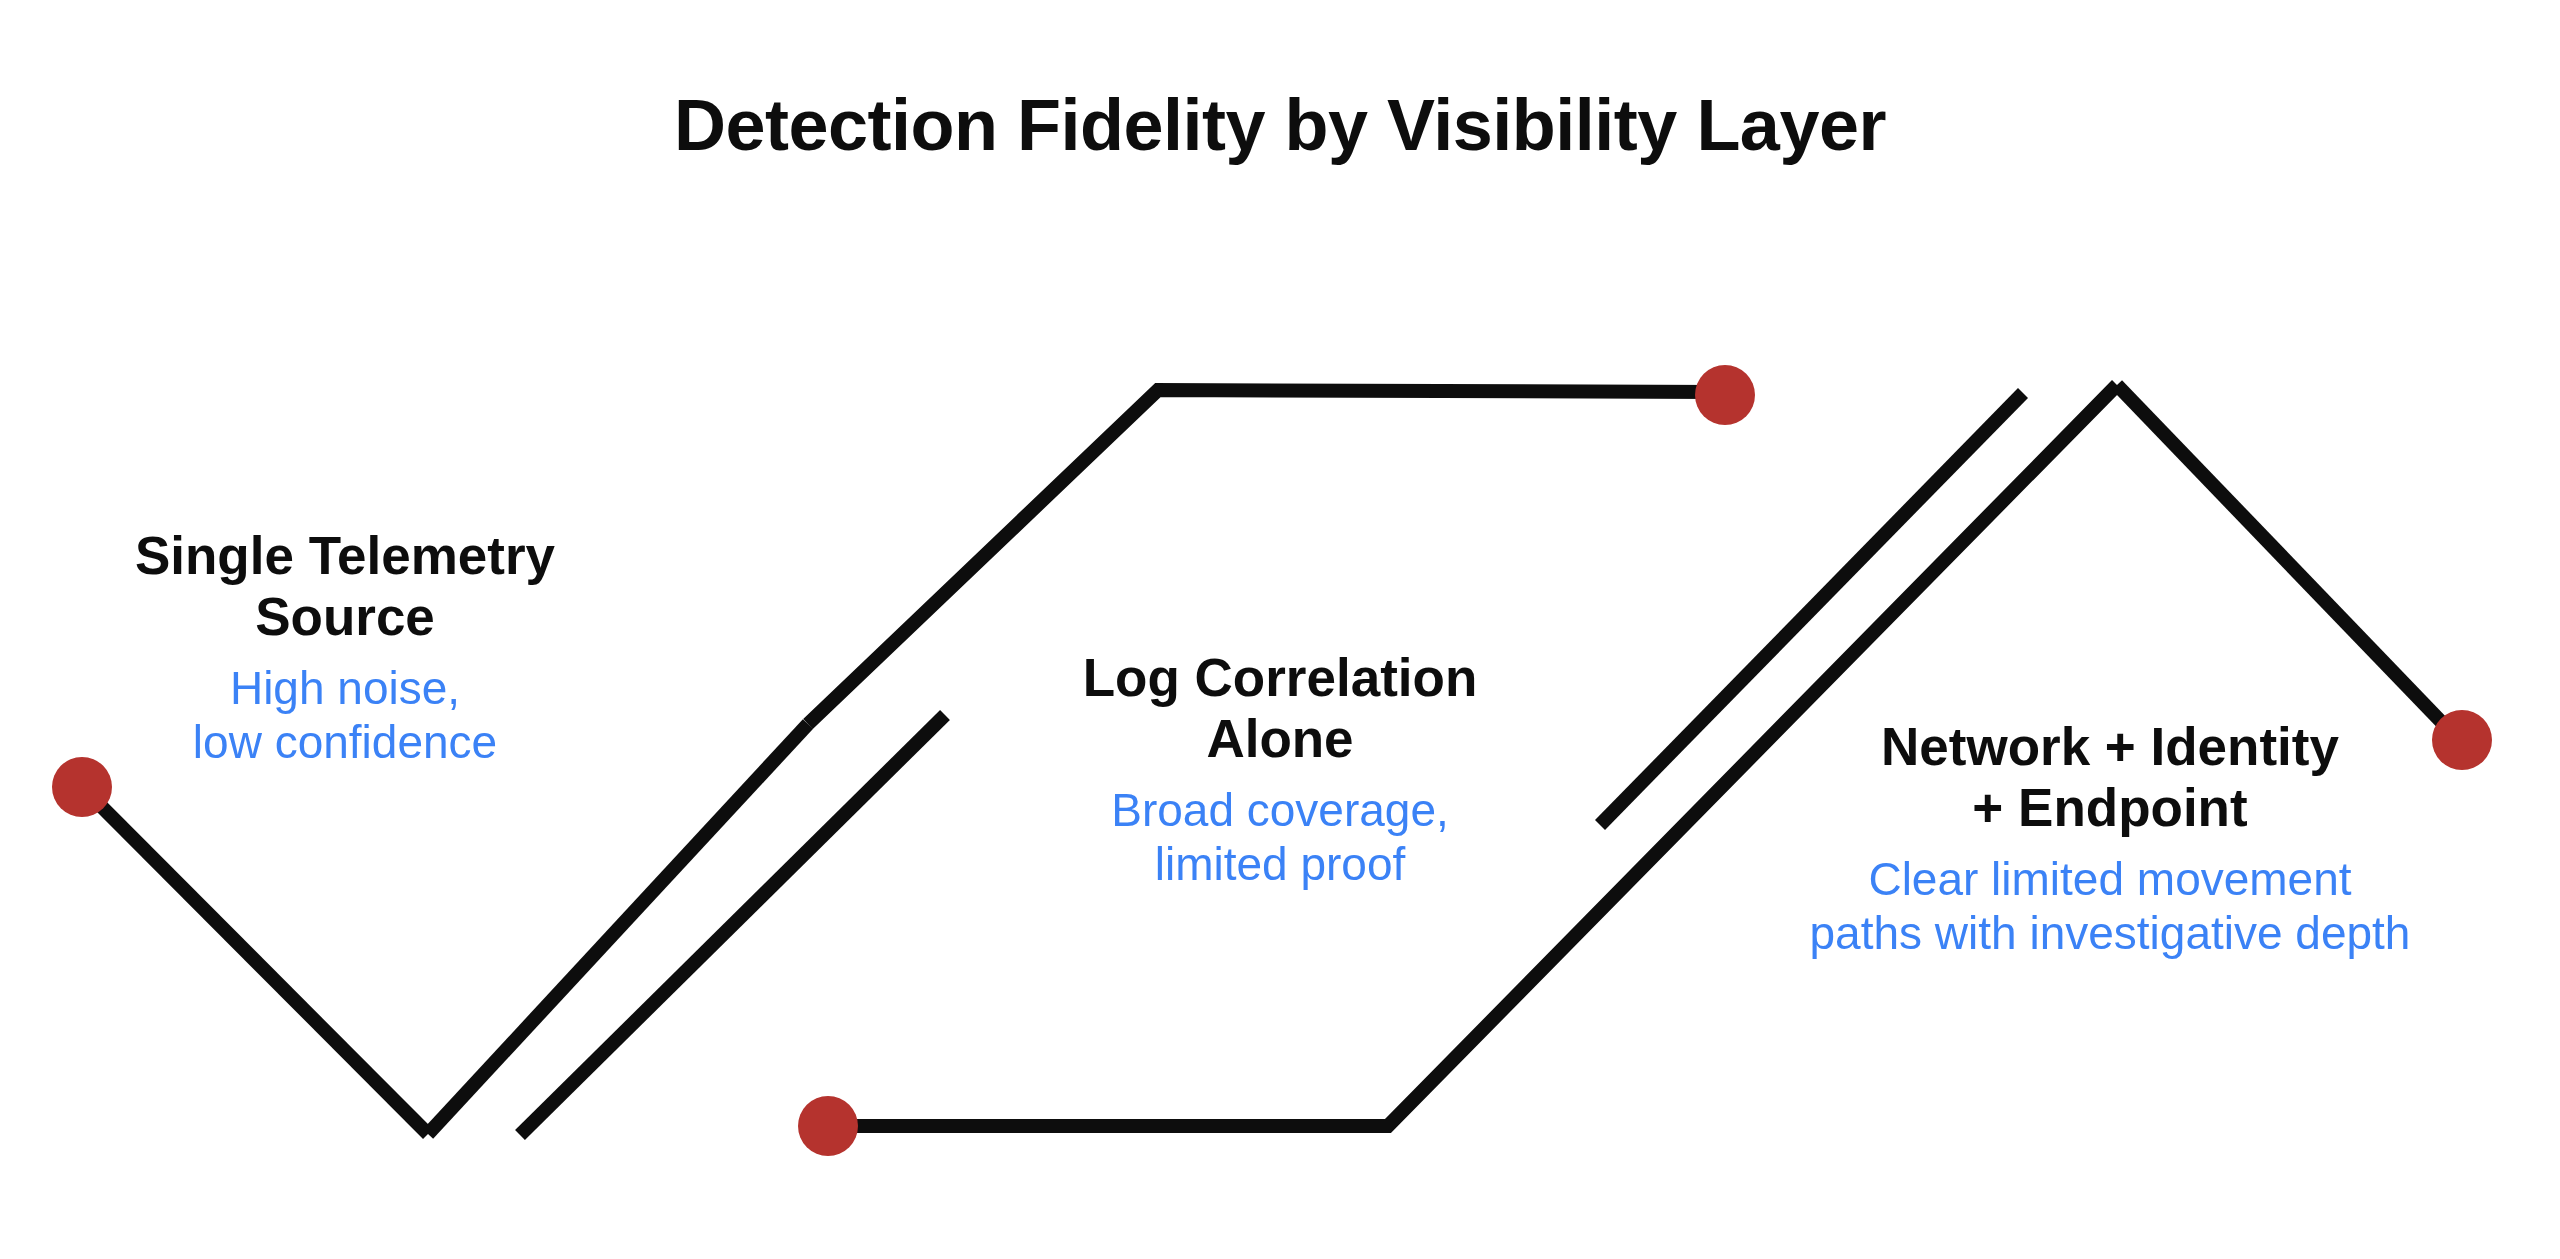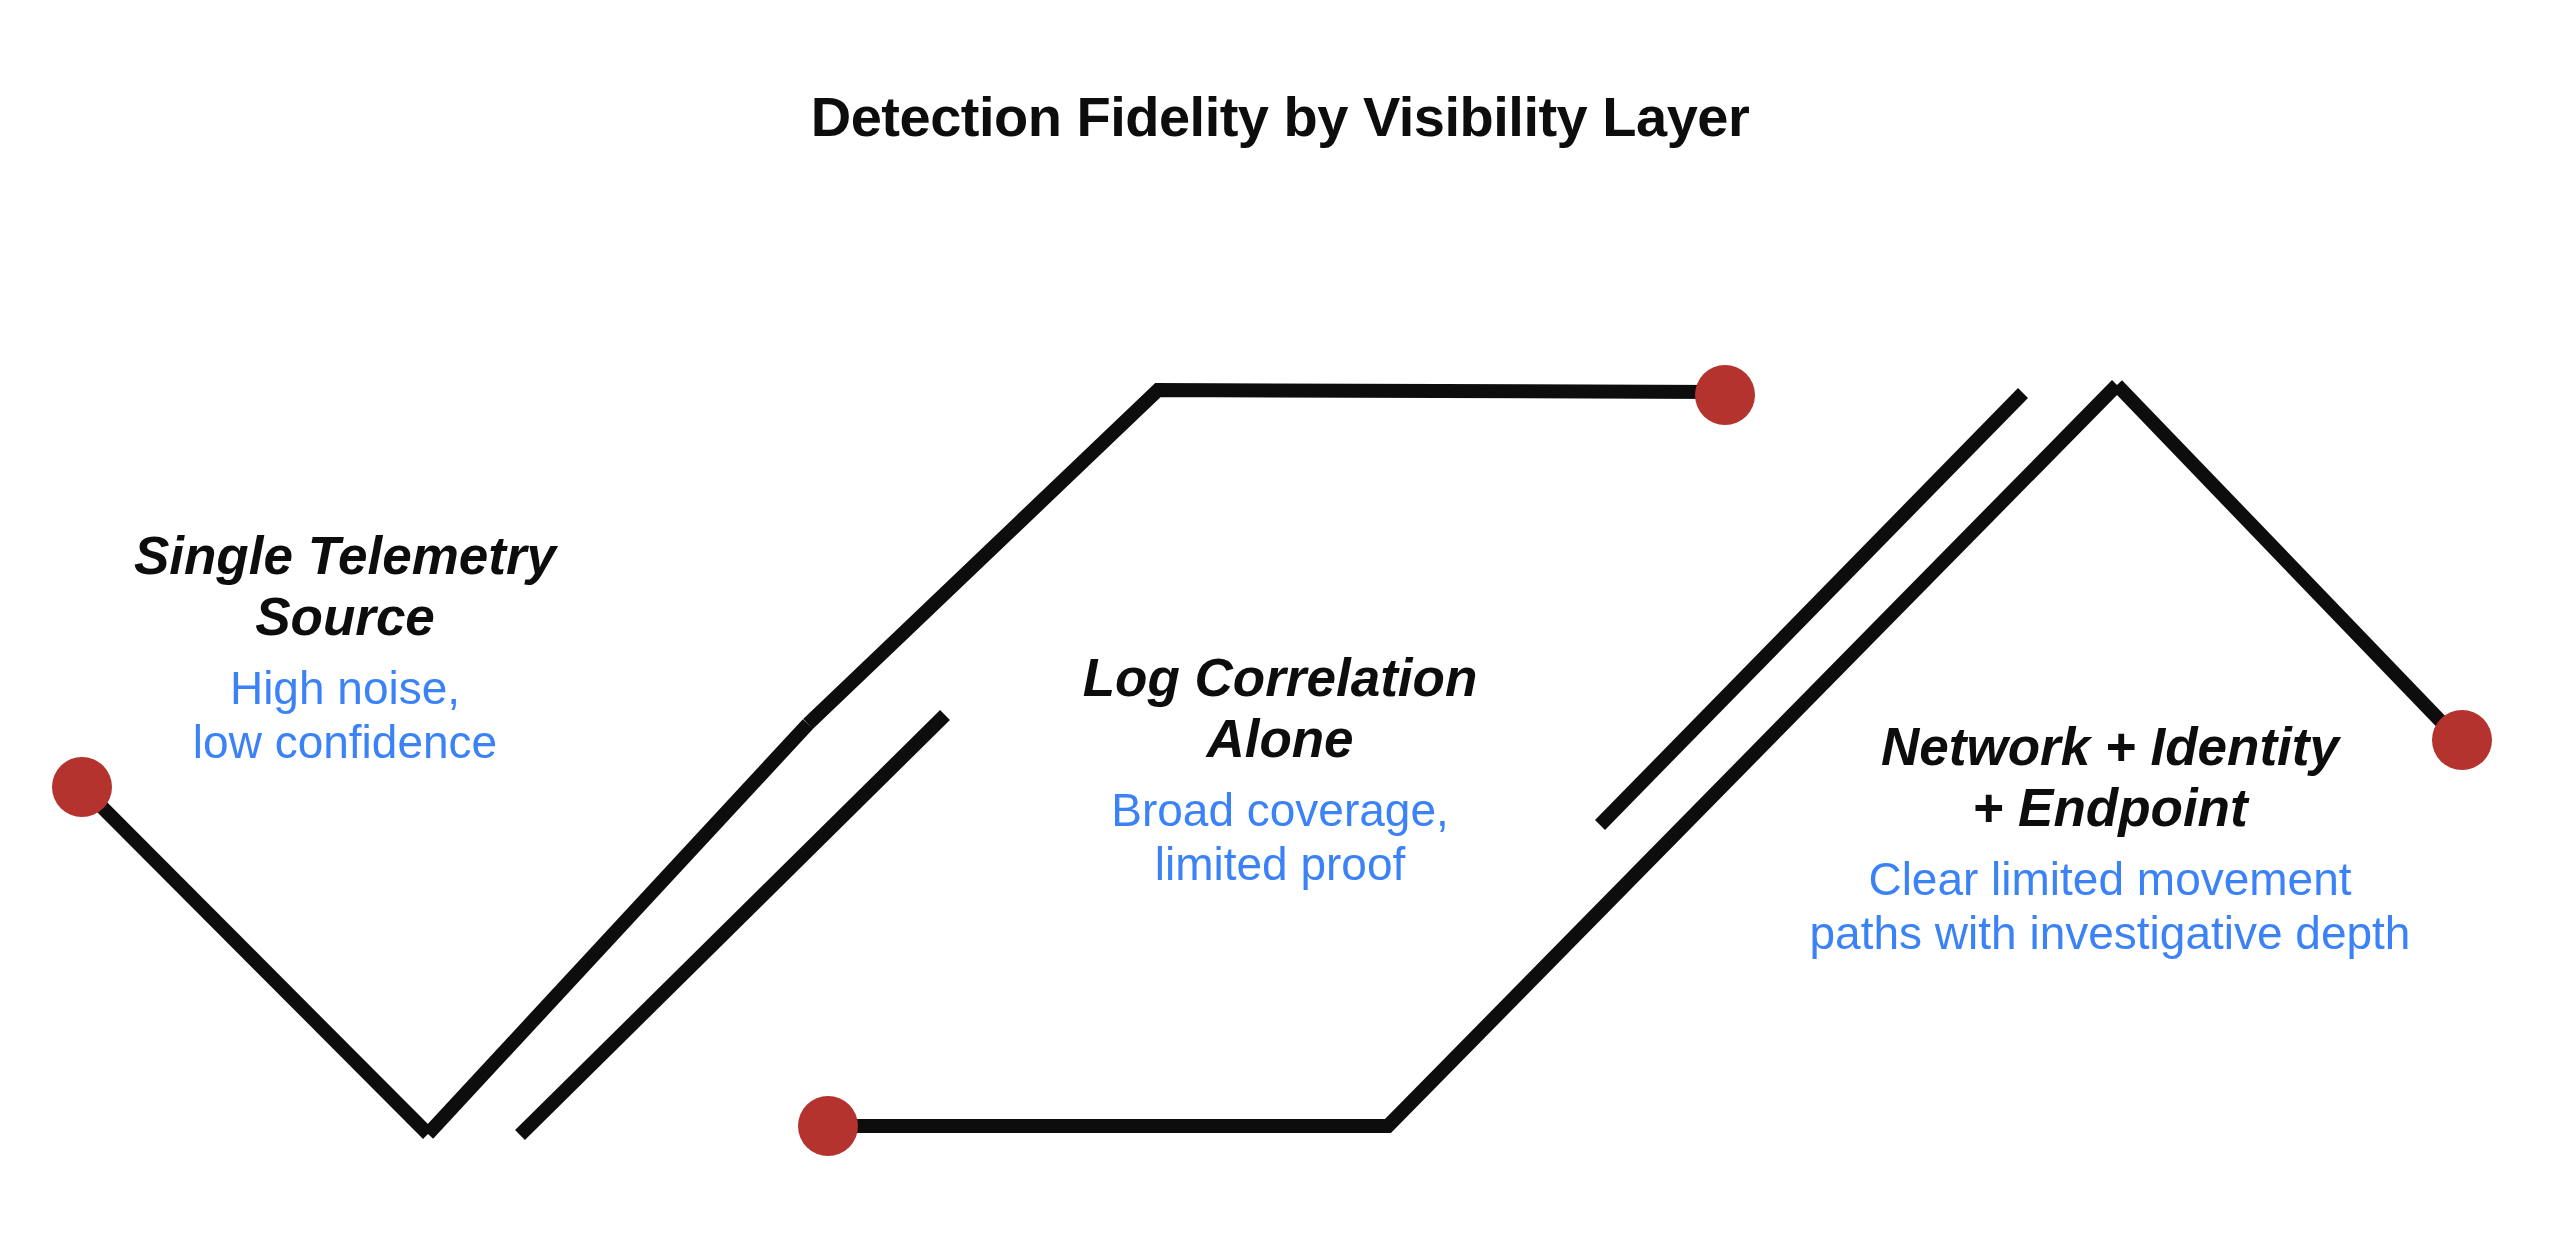--- a/index.html
+++ b/index.html
@@ -19,21 +19,21 @@
     height: 1259px;
     background: #ffffff;
     overflow: hidden;
   }
   #chart-title {
     position: absolute;
     top: 88px;
     left: 0;
     width: 2560px;
     text-align: center;
-    font-size: 56px;
+    font-size: 72px;
     font-weight: 700;
     letter-spacing: -0.5px;
     line-height: 1.05;
     color: #0d0d0d;
   }
   #zigzag-svg {
     position: absolute;
     top: 0;
     left: 0;
     width: 2560px;
@@ -43,21 +43,20 @@
     position: absolute;
     text-align: center;
   }
   .stage-heading {
     font-size: 53px;
     font-weight: 700;
     line-height: 1.16;
     color: #0d0d0d;
     margin: 0;
     white-space: pre-line;
-    font-style: italic;
   }
   .stage-caption {
     font-size: 46px;
     font-weight: 400;
     line-height: 1.17;
     color: #3b82f6;
     margin: 14px 0 0 0;
     white-space: pre-line;
   }
   #label-0 { left: 60px;  top: 525px;  width: 570px; }

